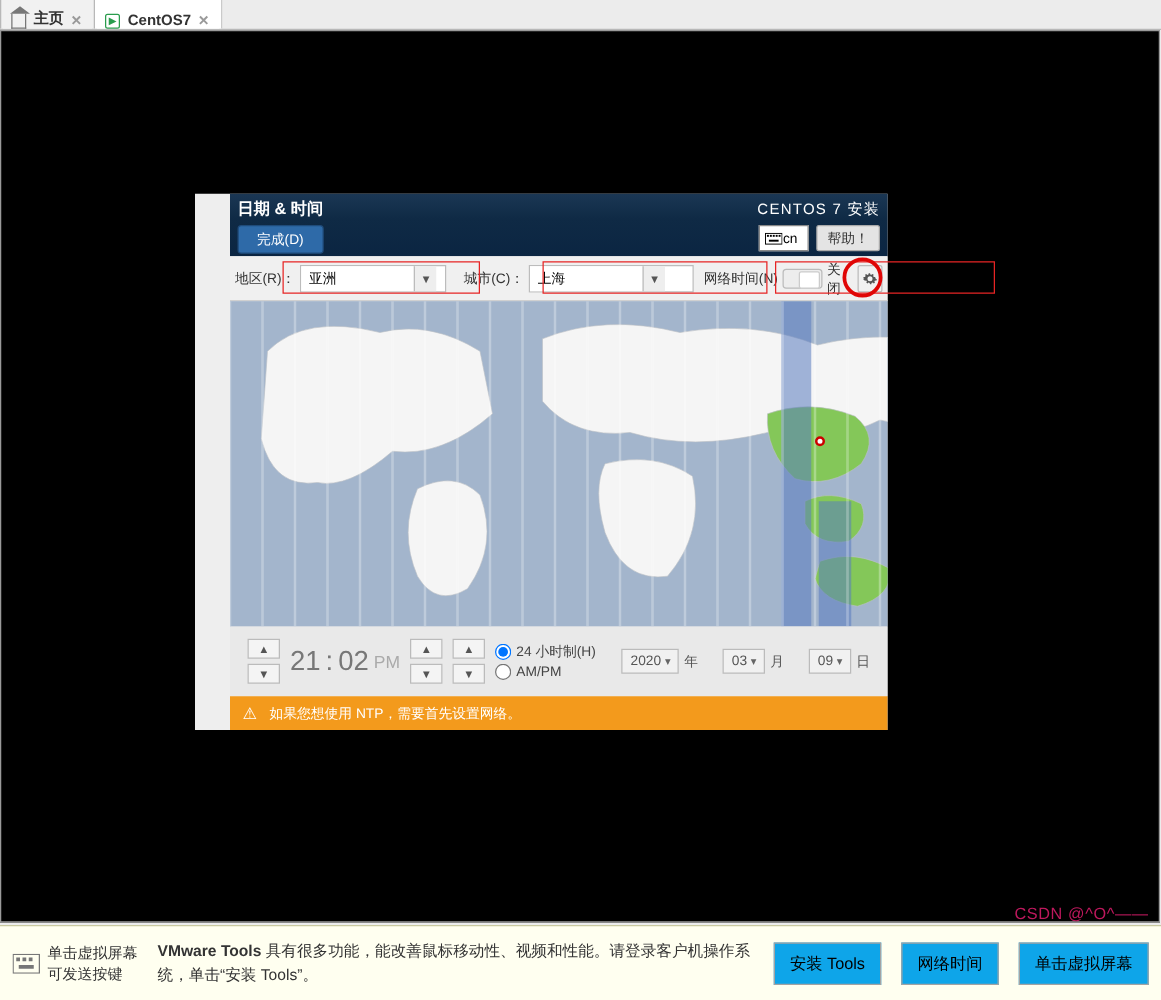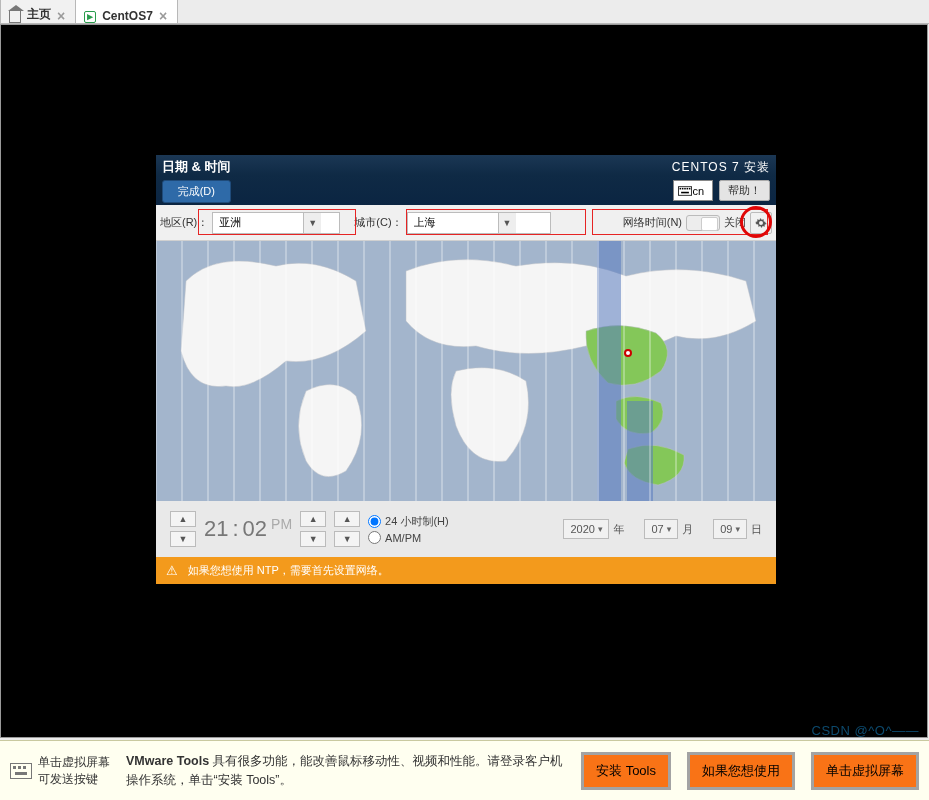--- a/index.html
+++ b/index.html
@@ -8,21 +8,21 @@
   .tabstrip{height:24px;background:#ececec;border-bottom:1px solid #b8b8b8;display:flex;align-items:flex-end;font-size:12px;color:#333;}
   .tab{display:flex;align-items:flex-end;height:32px;padding:0 10px 0 8px;border:1px solid #b8b8b8;border-bottom:none;margin-right:-1px;background:#f1f1f1;border-radius:4px 4px 0 0;gap:6px;cursor:pointer;font-weight:bold;}
   .tab.active{background:#fff;}
   .tab .close{color:#9a9a9a;font-size:14px;line-height:1;}
   .home-ico{width:12px;height:12px;border:1px solid #777;border-top:none;position:relative;}
   .home-ico::before{content:"";position:absolute;left:-2px;top:-6px;border-left:8px solid transparent;border-right:8px solid transparent;border-bottom:6px solid #777;}
   .vm-ico{width:12px;height:12px;border:1px solid #2a9c4d;border-radius:2px;display:inline-block;position:relative;}
   .vm-ico::after{content:"▸";position:absolute;left:2px;top:-2px;color:#2a9c4d;font-size:11px;}
   
   .vm-frame{border:1px solid #9a9a9a;width:928px;height:714px;background:#000;position:relative;overflow:hidden;}
-  .installer{position:absolute;left:155px;top:130px;width:620px;background:#eee;box-shadow:0 0 0 1px #000;}
+  .installer{position:absolute;left:155px;top:130px;width:554px;background:#eee;box-shadow:0 0 0 1px #000;padding-left:28px;}
   
   .inst-hdr{height:50px;background:linear-gradient(#1b3754,#0f2a45 40%,#0b2542);display:flex;align-items:center;justify-content:space-between;padding:4px 6px;color:#fff;}
   .inst-hdr-left{display:flex;flex-direction:column;gap:4px;}
   .inst-title{font-size:13px;font-weight:bold;}
   .done-btn{background:#2e6aa8;border:1px solid #1f4b7a;color:#fff;font-size:11px;padding:3px 10px;border-radius:3px;cursor:pointer;}
   .inst-hdr-right{display:flex;flex-direction:column;align-items:flex-end;gap:4px;justify-content:center;}
   .inst-name{font-size:12px;letter-spacing:1px;}
   .hdr-row{display:flex;gap:6px;}
   .kb-ind{background:#fff;border:1px solid #888;padding:1px 8px 1px 4px;display:flex;align-items:center;gap:0;font-size:11px;color:#000;}
   .kb-ind svg{width:14px;height:10px;}
@@ -44,38 +44,38 @@
   .tz-band{position:absolute;top:0;bottom:0;background:rgba(255,255,255,0.15);border-left:1px solid rgba(255,255,255,0.3);border-right:1px solid rgba(255,255,255,0.3);}
   .tz-sel1{position:absolute;top:0;bottom:0;background:rgba(60,100,180,0.55);}
   .land path{fill:#f4f4f4;stroke:#b0b5bc;stroke-width:0.5;}
   .land path.sel{fill:#6fbe3d;}
   .pin{position:absolute;width:8px;height:8px;border:2px solid #c00;border-radius:50%;background:#fff;}
   
   .time-row{background:#e9e9e9;padding:10px 14px;display:flex;align-items:center;justify-content:space-between;}
   .time-left{display:flex;align-items:center;gap:8px;}
   .spin-col{display:flex;flex-direction:column;gap:4px;}
   .spin-btn{width:26px;height:16px;border:1px solid #bbb;background:#f4f4f4;display:flex;align-items:center;justify-content:center;font-size:9px;color:#555;cursor:pointer;}
-  .time-disp{font-size:22px;color:#777;font-family:monospace;display:flex;align-items:flex-start;gap:4px;}
+  .time-disp{font-size:22px;color:#777;font-family:monospace;display:flex;align-items:center;gap:4px;}
   .pm{font-size:14px;color:#aaa;}
   .fmt{display:flex;flex-direction:column;font-size:11px;color:#444;gap:2px;}
   .fmt label{display:flex;align-items:center;gap:4px;}
   .date-box{border:1px solid #bbb;background:#f1f1f1;padding:3px 6px;font-size:11px;display:flex;align-items:center;gap:3px;cursor:pointer;margin-left:16px;}
   .date-box::after{content:"▾";color:#666;font-size:9px;}
   .date-right{display:flex;align-items:center;gap:4px;font-size:11px;color:#555;}
   
   .warn{background:#f39a1c;color:#fff;font-size:11px;padding:6px 10px;display:flex;align-items:center;gap:10px;}
   .warn .tri{color:#fff;font-size:13px;}
   
   .vmbar{position:absolute;left:0;right:0;bottom:0;height:60px;background:#fffff0;border-top:1px solid #c9c9a0;display:flex;align-items:center;padding:6px 10px;font-size:12px;color:#333;gap:16px;}
   .hint{display:flex;align-items:center;gap:6px;max-width:140px;}
   .hint svg{flex:none;}
   .vmmsg{flex:1;font-size:12.5px;line-height:1.45;}
   .vmmsg b{font-weight:bold;}
-  .vm-btn{border:3px solid #a3a3a3;background:#f97316;padding:7px 12px;font-size:13px;cursor:pointer;white-space:nowrap;}
-  .watermark{position:absolute;right:10px;bottom:62px;font-size:13px;color:#0c4a6e;letter-spacing:0.5px;pointer-events:none;}
+  .vm-btn{border:1px solid #a3a3a3;background:#0ea5e9;padding:7px 12px;font-size:13px;cursor:pointer;white-space:nowrap;}
+  .watermark{position:absolute;right:10px;bottom:62px;font-size:13px;color:#be185d;letter-spacing:0.5px;pointer-events:none;}
 </style>
 </head>
 <body>
 
 <div class="tabstrip">
   <div class="tab">
     <span class="home-ico"></span>
     <span>主页</span>
     <span class="close">×</span>
   </div>
@@ -188,21 +188,21 @@
               <span>AM/PM</span>
             </label>
         </div>
       </div>
       <div class="date-right">
         <div class="date-box">
             <span>2020</span>
           </div>
         <span>年</span>
         <div class="date-box">
-            <span>07</span>
+            <span>03</span>
           </div>
         <span>月</span>
         <div class="date-box">
             <span>09</span>
           </div>
         <span>日</span>
       </div>
     </div>
 
     <div class="warn">
@@ -223,15 +223,15 @@
         <rect x="13" y="3" width="3" height="3" fill="#777"></rect>
         <rect x="5" y="9" width="12" height="3" fill="#777"></rect>
       </svg>
     <span style="white-space:pre-line">单击虚拟屏幕
 可发送按键</span>
   </div>
   <div class="vmmsg">
     <b>VMware Tools </b><span>具有很多功能，能改善鼠标移动性、视频和性能。请登录客户机操作系统，单击“安装 Tools”。</span>
   </div>
   <button class="vm-btn">安装 Tools</button>
-  <button class="vm-btn">如果您想使用</button>
+  <button class="vm-btn">网络时间</button>
   <button class="vm-btn">单击虚拟屏幕</button>
 </div>
 
 </body></html>

